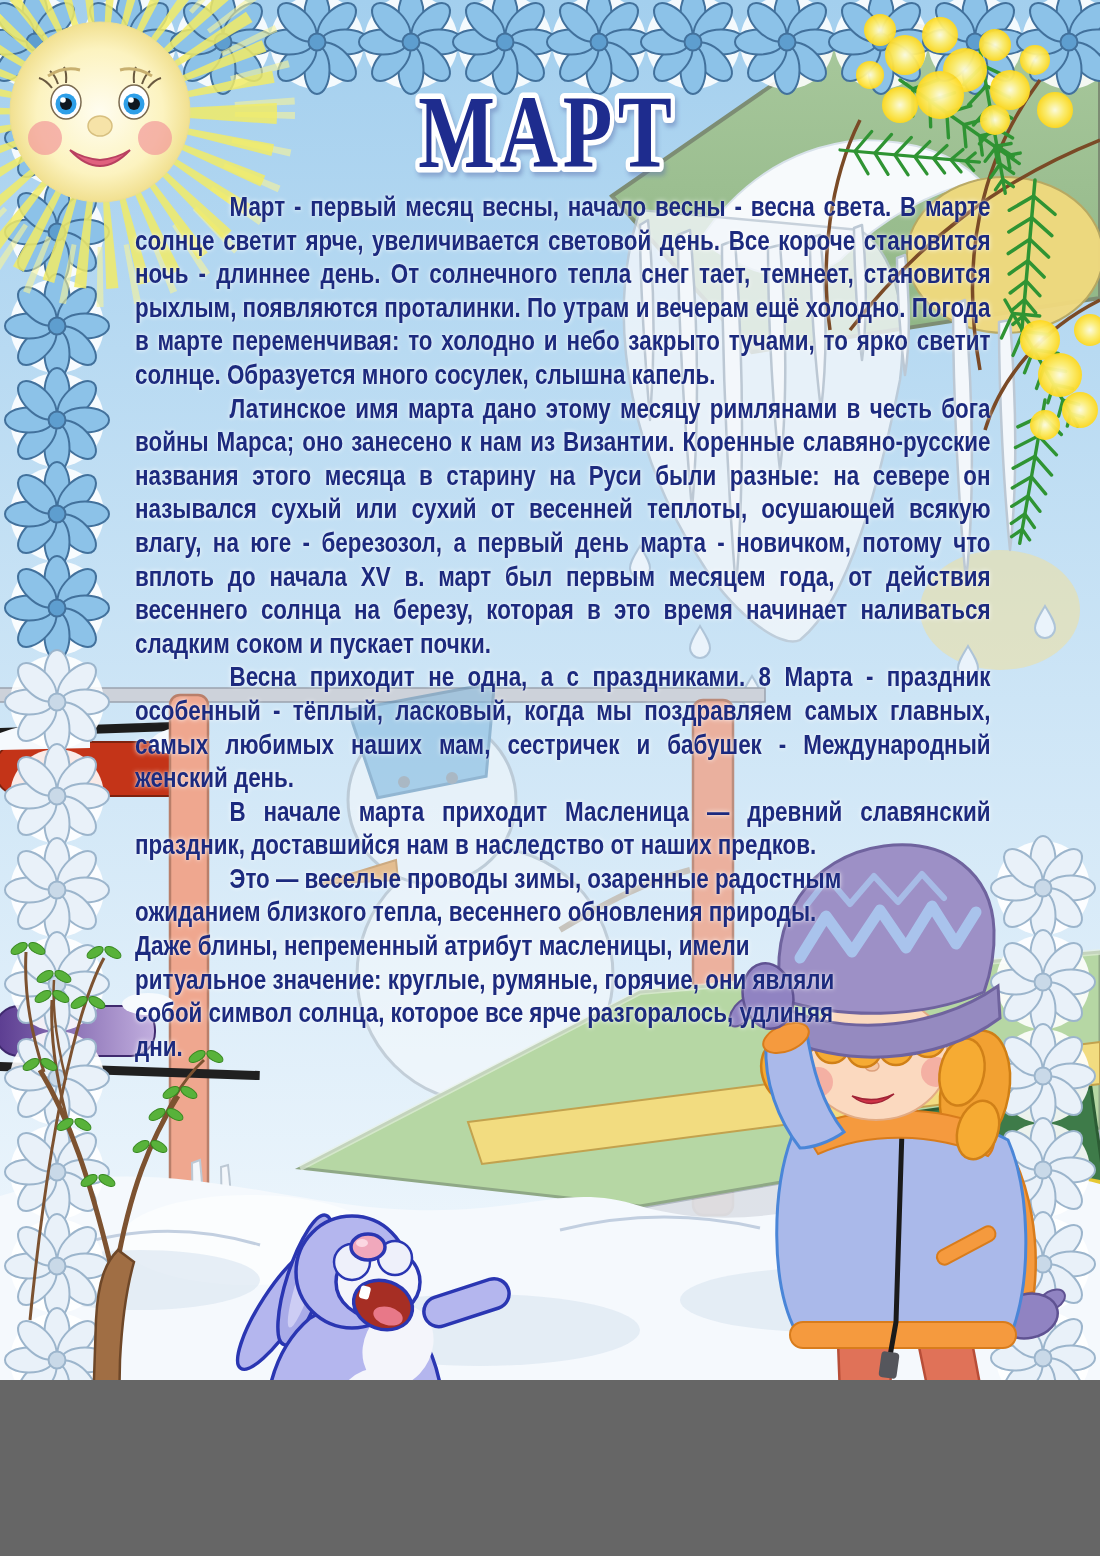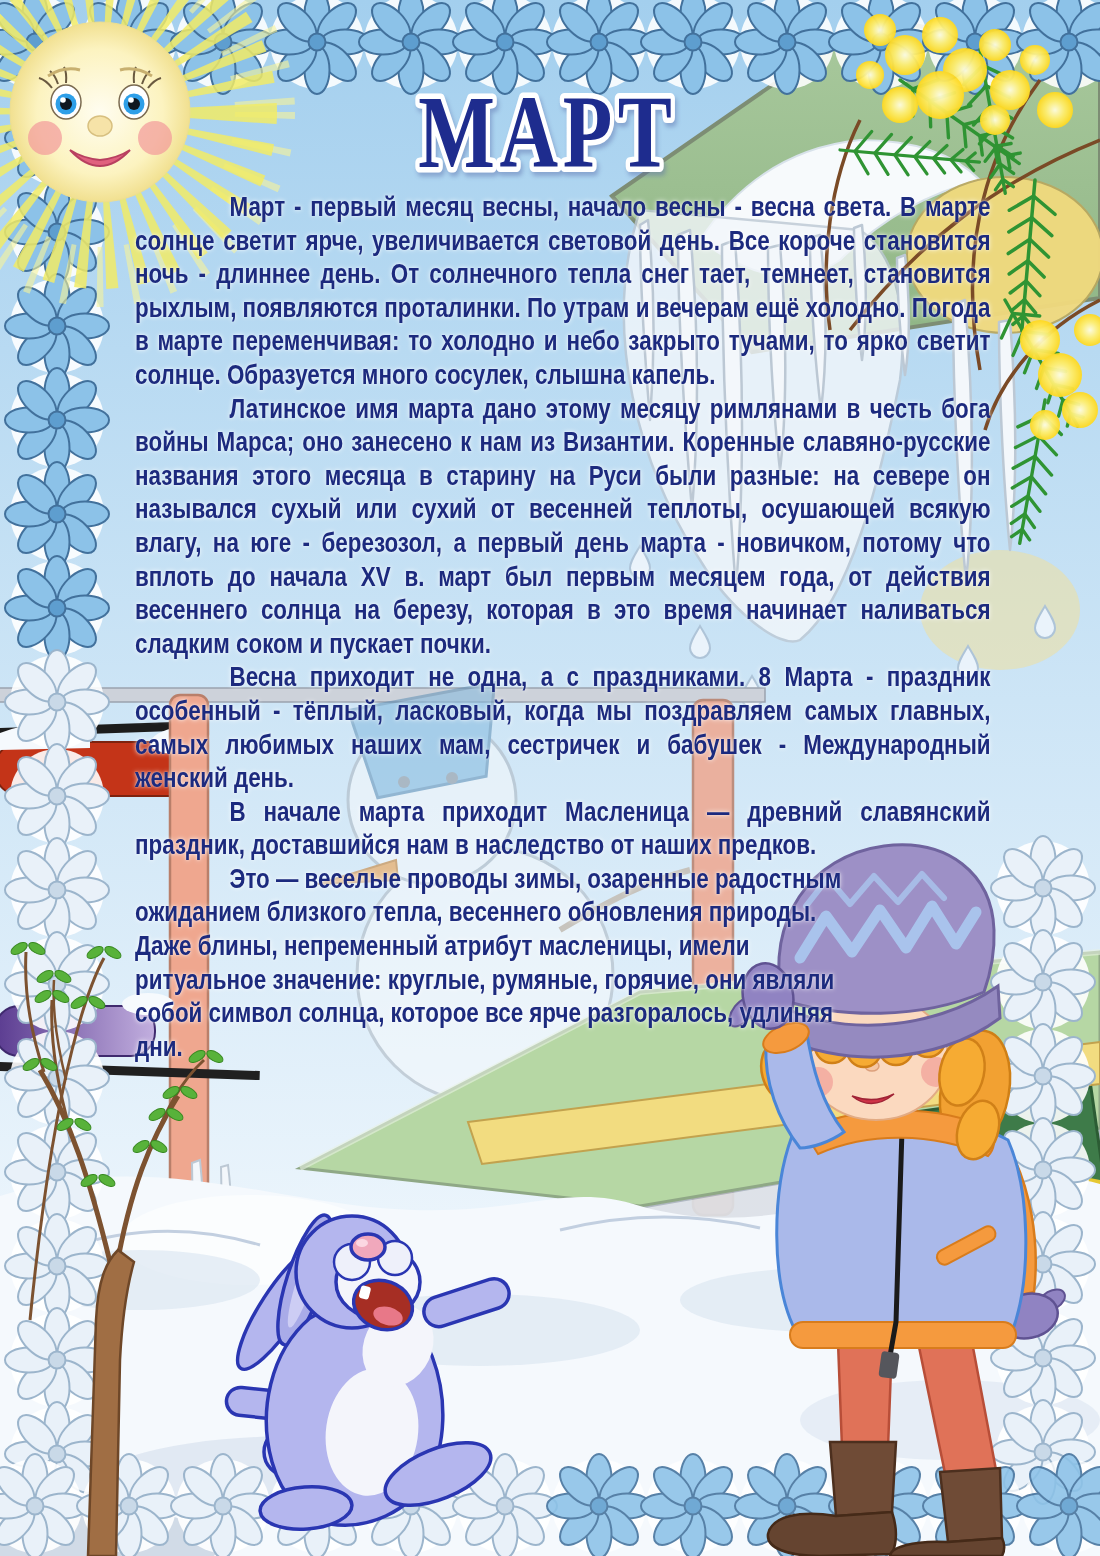--- a/index.html
+++ b/index.html
@@ -1,16 +1,16 @@
 <!DOCTYPE html>
 <html><head>
 <meta charset="utf-8">
 <style>
   html,body{margin:0;padding:0;background:#666;}
-  .poster{position:relative;width:1100px;height:1556px;overflow:hidden;background:#cfe6f6;
+  .poster{position:relative;width:1100px;height:1380px;overflow:hidden;background:#cfe6f6;
           font-family:"Liberation Sans",sans-serif;}
   .scene{position:absolute;left:0;top:0;z-index:1;}
   .title-wrap{position:absolute;left:368px;top:70px;width:360px;height:140px;z-index:4;
               filter:drop-shadow(2px 4px 2px rgba(90,110,170,.45));}
   .text-layer{position:absolute;left:135px;top:191px;width:1032px;z-index:3;
               transform:scaleX(0.829);transform-origin:0 0;}
   .para{margin:0;text-indent:114px;font:700 27px/33.6px "Liberation Sans",sans-serif;
         color:#1c2a7e;text-align:justify;
         text-shadow:0 0 6px rgba(255,255,255,.85),0 0 2px rgba(255,255,255,.6);}
   .para.narrow{width:892px;text-align:left;}

